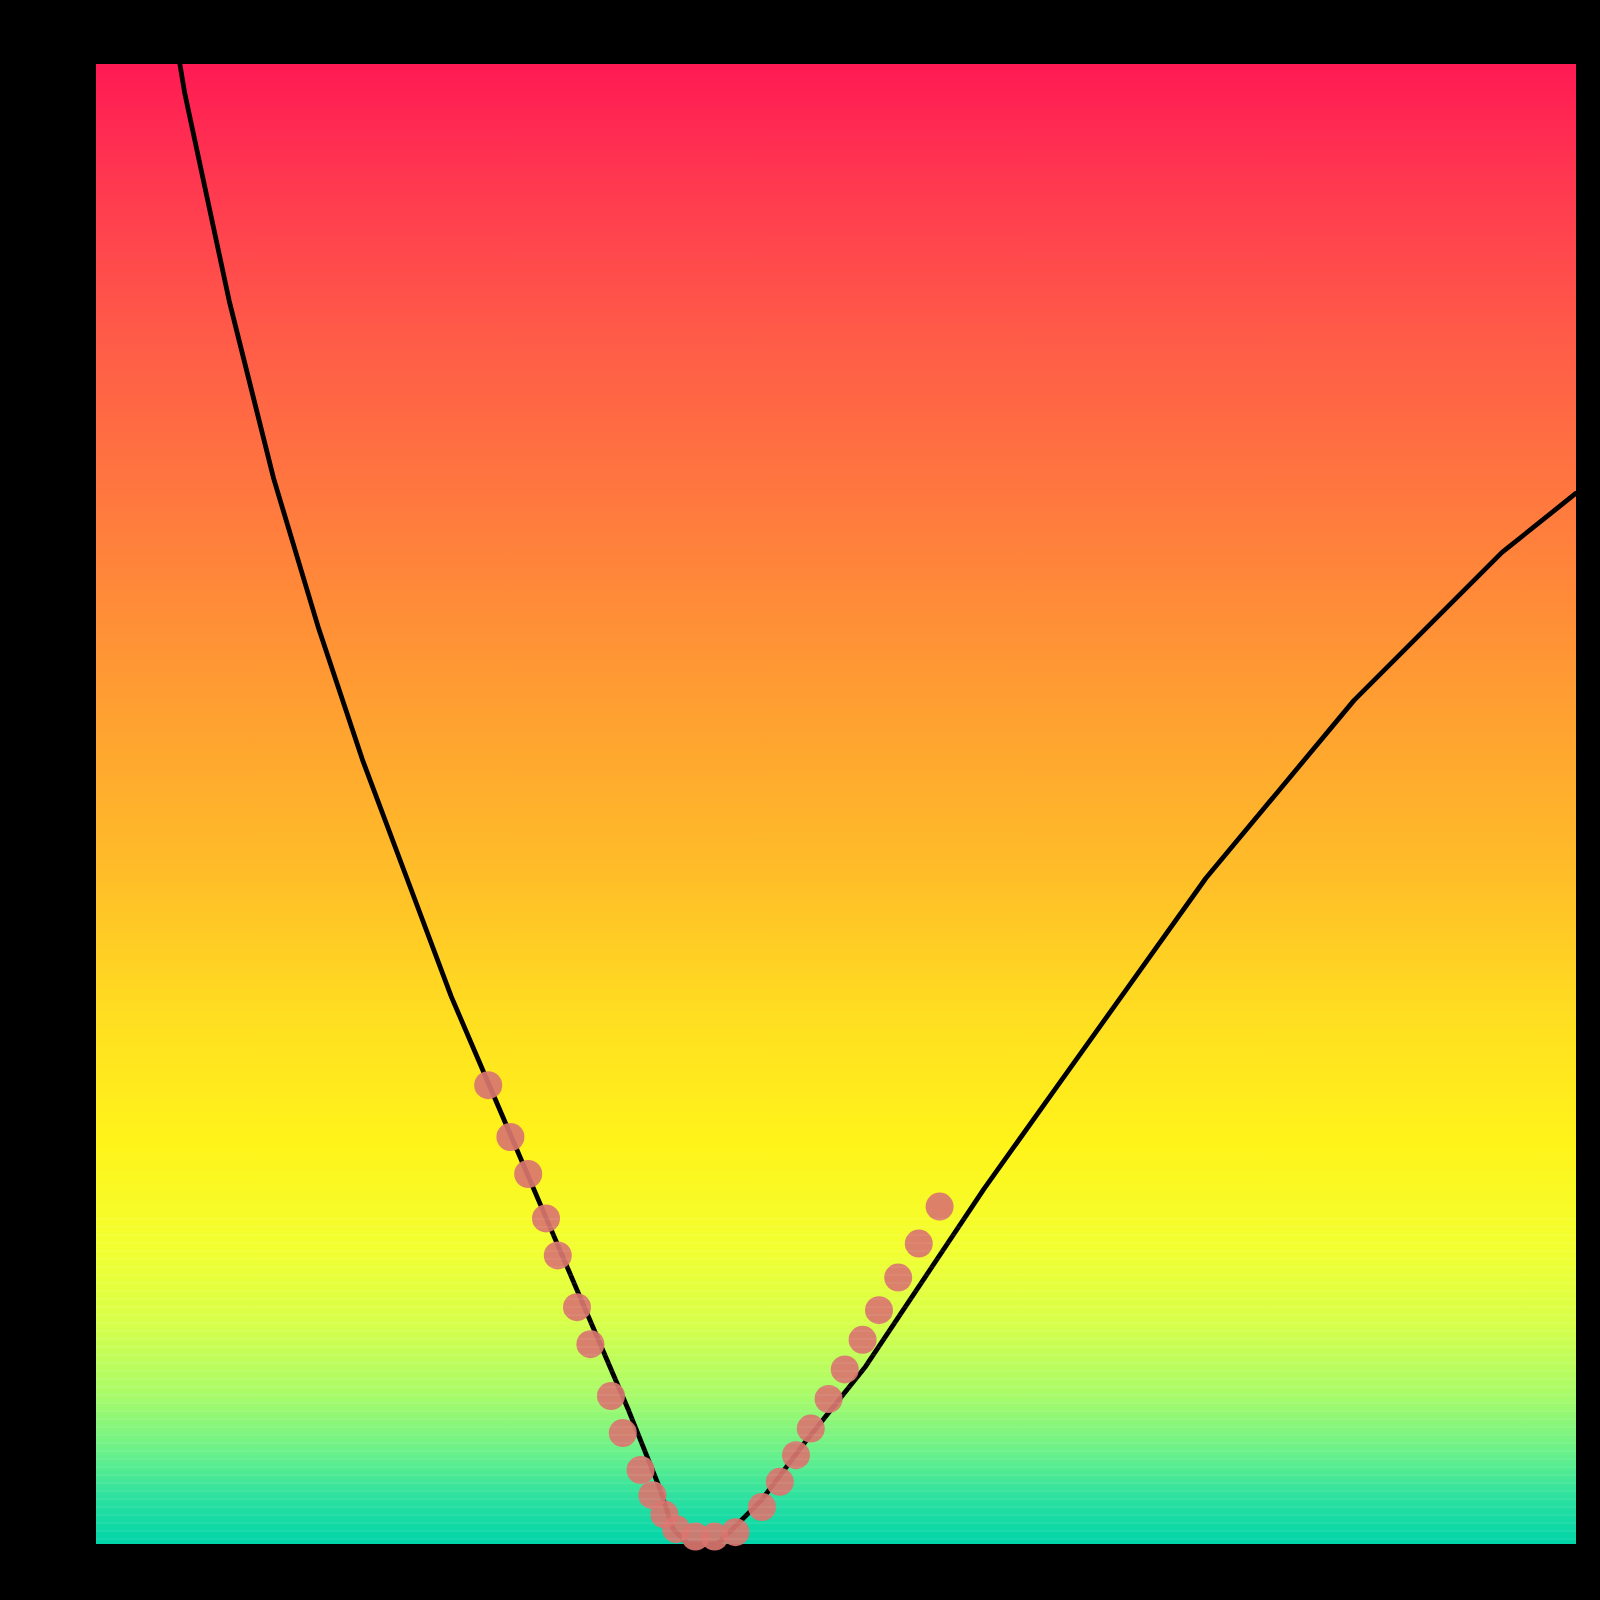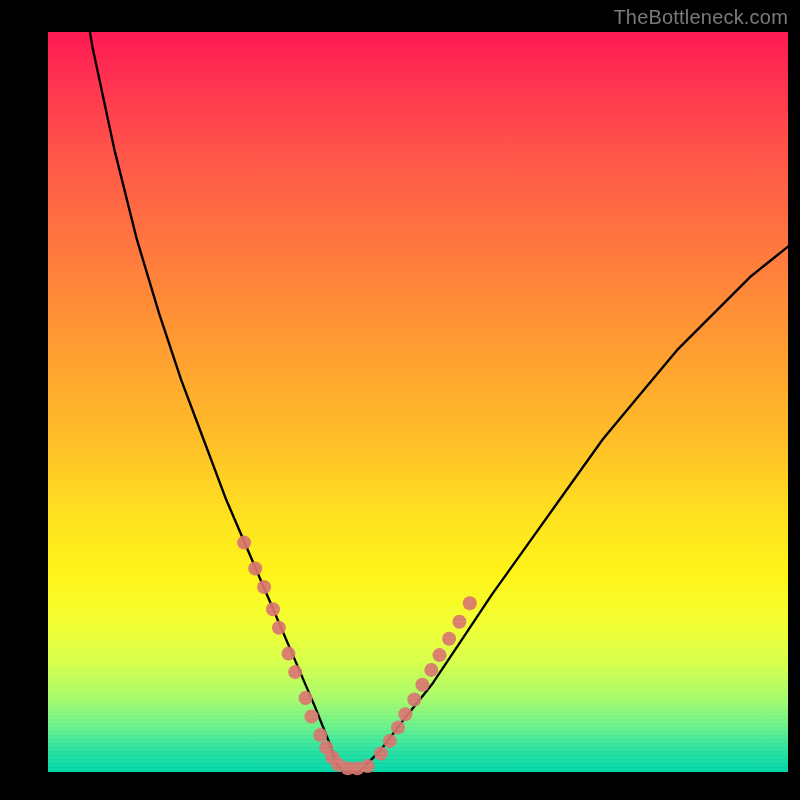--- a/index.html
+++ b/index.html
@@ -109,14 +109,13 @@
           <circle cx="366.3" cy="667.5" r="7" fill="#d9756f" fill-opacity="0.92"></circle>
           <circle cx="374.4" cy="652.7" r="7" fill="#d9756f" fill-opacity="0.92"></circle>
           <circle cx="383.3" cy="637.9" r="7" fill="#d9756f" fill-opacity="0.92"></circle>
           <circle cx="391.5" cy="623.1" r="7" fill="#d9756f" fill-opacity="0.92"></circle>
           <circle cx="401.1" cy="606.8" r="7" fill="#d9756f" fill-opacity="0.92"></circle>
           <circle cx="411.4" cy="589.8" r="7" fill="#d9756f" fill-opacity="0.92"></circle>
           <circle cx="421.8" cy="571.3" r="7" fill="#d9756f" fill-opacity="0.92"></circle>
         </g>
     </svg>
   </div>
-  <div class="watermark">TheBottleneck.com</div>
 </div>
 
 </body></html>

